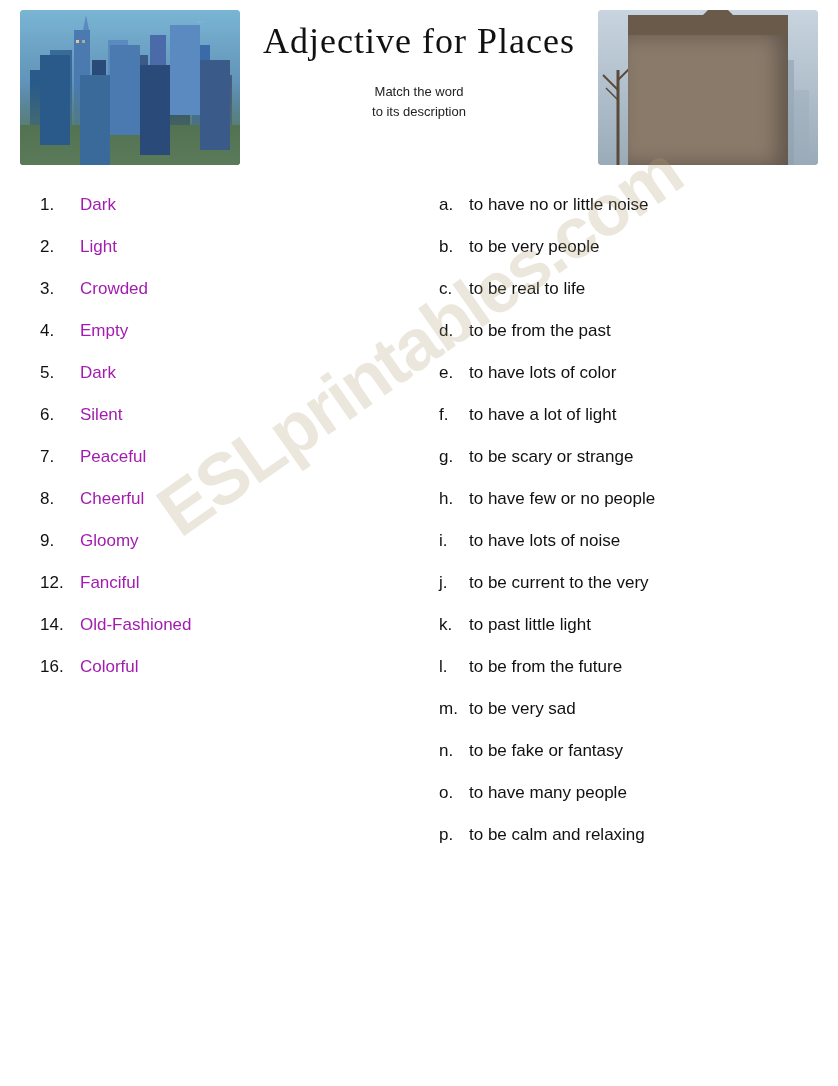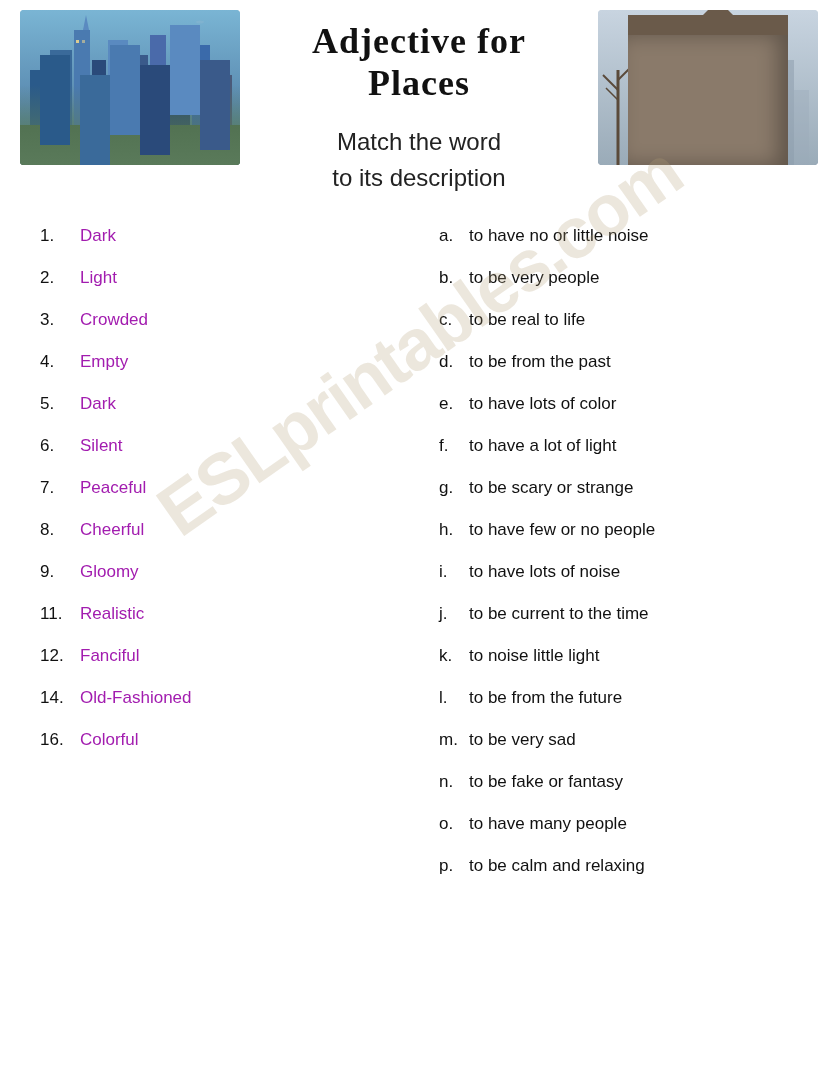--- a/index.html
+++ b/index.html
@@ -86,30 +86,30 @@
     }
 
     .header-center {
       flex: 1;
       text-align: center;
       padding: 0 20px;
     }
 
     .page-title {
       font-size: 36px;
-      font-weight: bold;
+      font-weight: normal;
       color: #111;
       font-family: 'Georgia', serif;
       letter-spacing: 1px;
       margin-bottom: 20px;
       margin-top: 10px;
     }
 
     .subtitle {
-      font-size: 24px;
+      font-size: 13px;
       color: #222;
       line-height: 1.5;
     }
 
     .content-section {
       display: flex;
       padding: 30px 40px 20px 40px;
       gap: 0;
     }
 
@@ -276,24 +276,20 @@
   </div>
       <div class="match-item">
     <span class="item-number">8.</span>
     <span class="item-word">Cheerful</span>
   </div>
       <div class="match-item">
     <span class="item-number">9.</span>
     <span class="item-word">Gloomy</span>
   </div>
       <div class="match-item">
-    <span class="item-number">11.</span>
-    <span class="item-word">Realistic</span>
-  </div>
-      <div class="match-item">
     <span class="item-number">12.</span>
     <span class="item-word">Fanciful</span>
   </div>
       <div class="match-item">
     <span class="item-number">14.</span>
     <span class="item-word">Old-Fashioned</span>
   </div>
       <div class="match-item">
     <span class="item-number">16.</span>
     <span class="item-word">Colorful</span>
@@ -331,25 +327,25 @@
       <div class="match-item">
     <span class="item-letter">h.</span>
     <span class="item-description">to have few or no people</span>
   </div>
       <div class="match-item">
     <span class="item-letter">i.</span>
     <span class="item-description">to have lots of noise</span>
   </div>
       <div class="match-item">
     <span class="item-letter">j.</span>
-    <span class="item-description">to be current to the time</span>
+    <span class="item-description">to be current to the very</span>
   </div>
       <div class="match-item">
     <span class="item-letter">k.</span>
-    <span class="item-description">to noise little light</span>
+    <span class="item-description">to past little light</span>
   </div>
       <div class="match-item">
     <span class="item-letter">l.</span>
     <span class="item-description">to be from the future</span>
   </div>
       <div class="match-item">
     <span class="item-letter">m.</span>
     <span class="item-description">to be very sad</span>
   </div>
       <div class="match-item">

